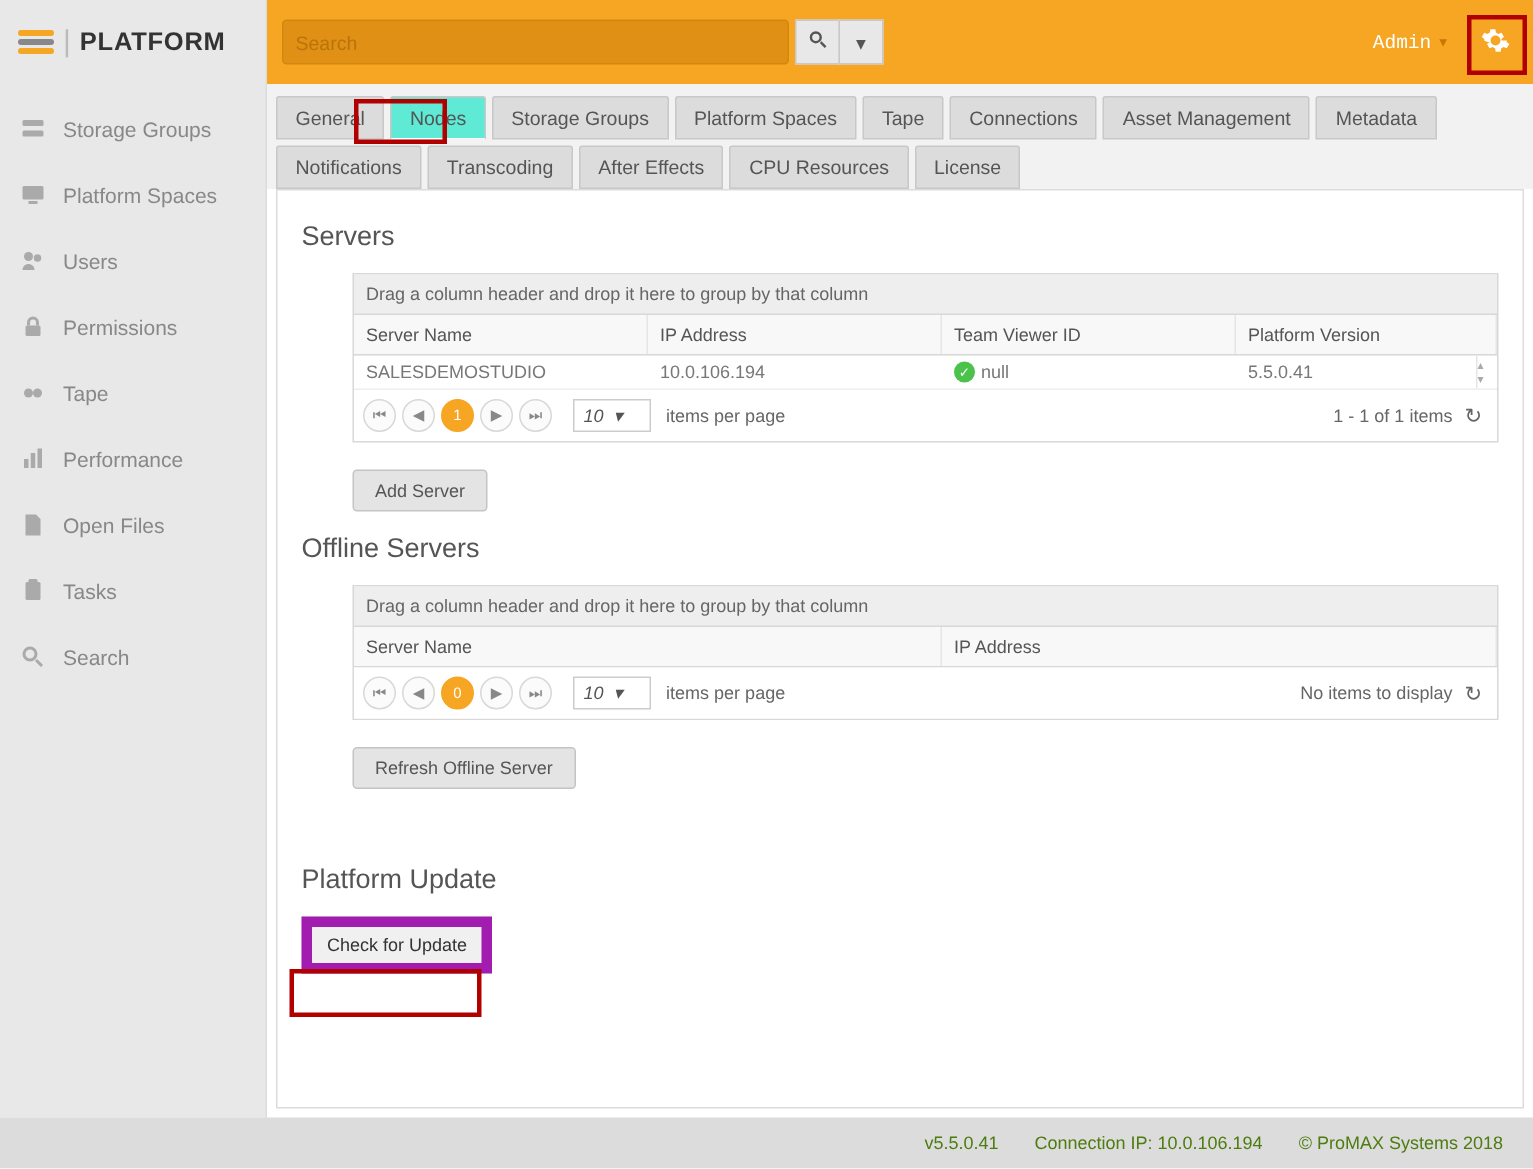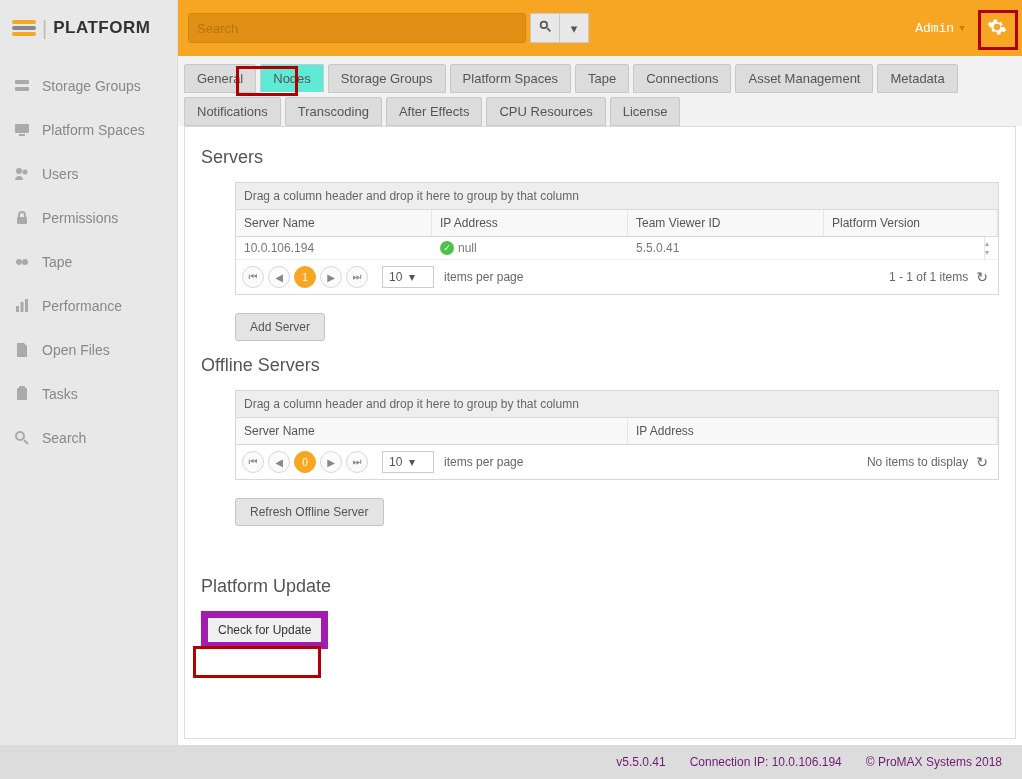--- a/index.html
+++ b/index.html
@@ -267,20 +267,21 @@
   .items-select {
     margin-left: 10px;
     height: 22px;
     border: 1px solid #ccc;
     font-size: 12px;
     padding: 0 18px 0 6px;
     position: relative;
     display: inline-flex;
     align-items: center;
     cursor: pointer;
+    font-style: italic;
   }
   .pager-text { font-size: 12px; color: #666; margin-left: 6px; }
   .pager-spacer { flex: 1; }
   .refresh-icon { font-size: 14px; color: #666; cursor: pointer; padding: 0 4px; }
 
   .action-btn {
     background: #e4e4e4;
     border: 1px solid #c4c4c4;
     color: #555;
     padding: 6px 14px;
@@ -301,21 +302,21 @@
 
   
   .footer {
     height: 34px;
     background: #dcdcdc;
     display: flex;
     align-items: center;
     justify-content: flex-end;
     padding: 5px 20px;
     font-size: 12px;
-    color: #701a75;
+    color: #4d7c0f;
     gap: 24px;
   }
 
   
   .hl {
     position: absolute;
     border: 3px solid #b10000;
     pointer-events: none;
     z-index: 50;
   }
@@ -470,20 +471,21 @@
         <div class="section-title">Servers</div>
         <div class="grid">
           <div class="grid-grouphdr">Drag a column header and drop it here to group by that column</div>
           <div class="grid-head">
             <div class="cell" style="flex:0 0 196px">Server Name</div>
             <div class="cell" style="flex:0 0 196px">IP Address</div>
             <div class="cell" style="flex:0 0 196px">Team Viewer ID</div>
             <div class="cell" style="flex:1">Platform Version</div>
           </div>
           <div class="grid-row">
+            <div class="cell" style="flex:0 0 196px">SALESDEMOSTUDIO</div>
             <div class="cell" style="flex:0 0 196px">10.0.106.194</div>
             <div class="cell" style="flex:0 0 196px">
               <span class="green-check">✓</span>
               <span>null</span>
             </div>
             <div class="cell" style="flex:1">5.5.0.41</div>
             <div class="spin-arrows">
                 <span>▴</span>
                 <span>▾</span>
               </div>

